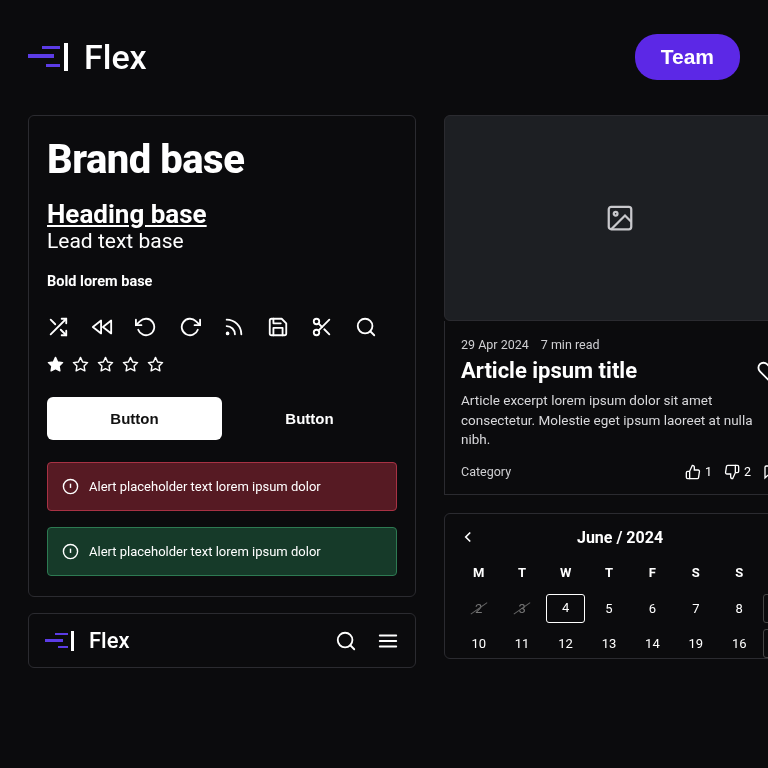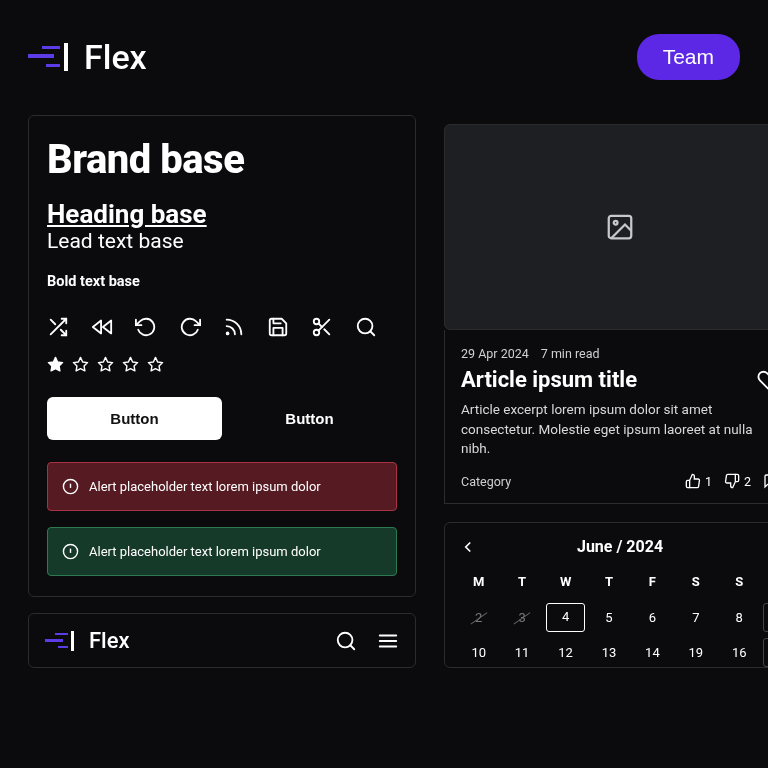--- a/index.html
+++ b/index.html
@@ -22,24 +22,24 @@
   .logo-mark {
     position: relative; width: 48px; height: 28px;
   }
   .logo-mark .bar1 { position:absolute; left:0; top:11px; width:26px; height:4px; background:#5c3ce6; }
   .logo-mark .bar2 { position:absolute; left:14px; top:3px; width:18px; height:3px; background:#5c3ce6; }
   .logo-mark .bar3 { position:absolute; left:18px; top:21px; width:14px; height:3px; background:#5c3ce6; }
   .logo-mark .pipe { position:absolute; left:36px; top:0; width:4px; height:28px; background:#fff; }
   .team-btn {
     background: #5c28e6; color:#fff; border:none;
     padding: 11px 26px; border-radius: 22px;
-    font-size: 21px; font-weight: 400;
+    font-size: 21px; font-weight: 700;
   }
   .content {
-    display:flex; gap:28px; padding: 17px 28px; align-items: flex-end;
+    display:flex; gap:28px; padding: 17px 28px;
   }
   .left-col { flex: 0 0 388px; display:flex; flex-direction:column; gap:16px;}
   .right-col { flex: 1 0 352px; display:flex; flex-direction:column; gap:18px;}
   .card {
     border: 1px solid #2b2b30; border-radius: 6px;
     background: #0b0b0d; padding: 20px 18px;
   }
   .brand { font-size: 40px; font-weight: 800; letter-spacing: -0.5px; }
   .heading { font-size: 26px; font-weight: 700; margin-top: 16px; text-decoration: underline; }
   .lead { font-size: 21px; font-weight: 400; }
@@ -111,21 +111,21 @@
   </div>
   <button class="team-btn">Team</button>
 </div>
 
 <div class="content">
   <div class="left-col">
     <div class="card">
       <div class="brand">Brand base</div>
       <div class="heading">Heading base</div>
       <div class="lead">Lead text base</div>
-      <div class="bold">Bold text base</div>
+      <div class="bold">Bold lorem base</div>
 
       <div class="icon-row">
         <svg viewBox="0 0 24 24">
             <polyline points="16 3 21 3 21 8"></polyline>
             <line x1="4" y1="20" x2="21" y2="3"></line>
             <polyline points="21 16 21 21 16 21"></polyline>
             <line x1="15" y1="15" x2="21" y2="21"></line>
             <line x1="4" y1="4" x2="9" y2="9"></line>
           </svg>
         <svg viewBox="0 0 24 24">

